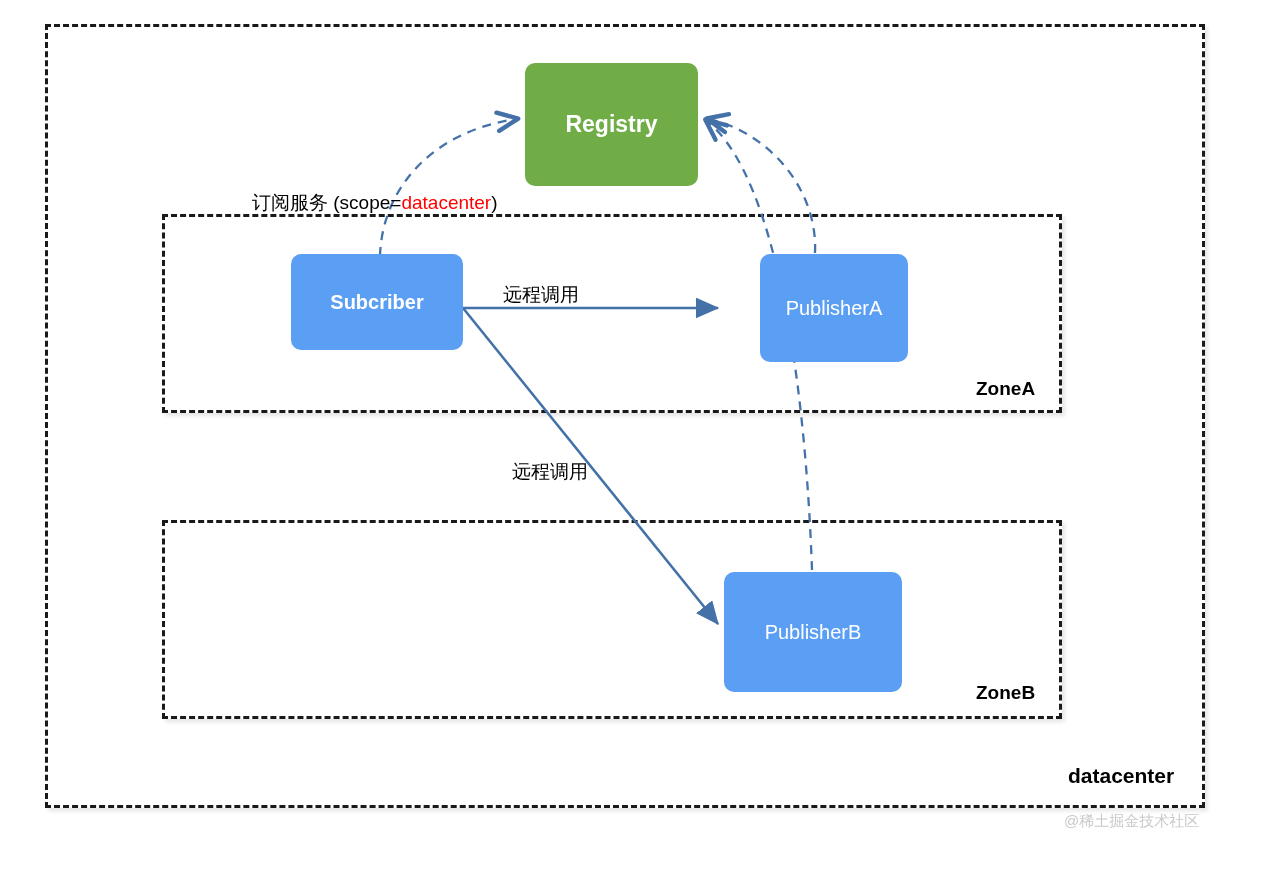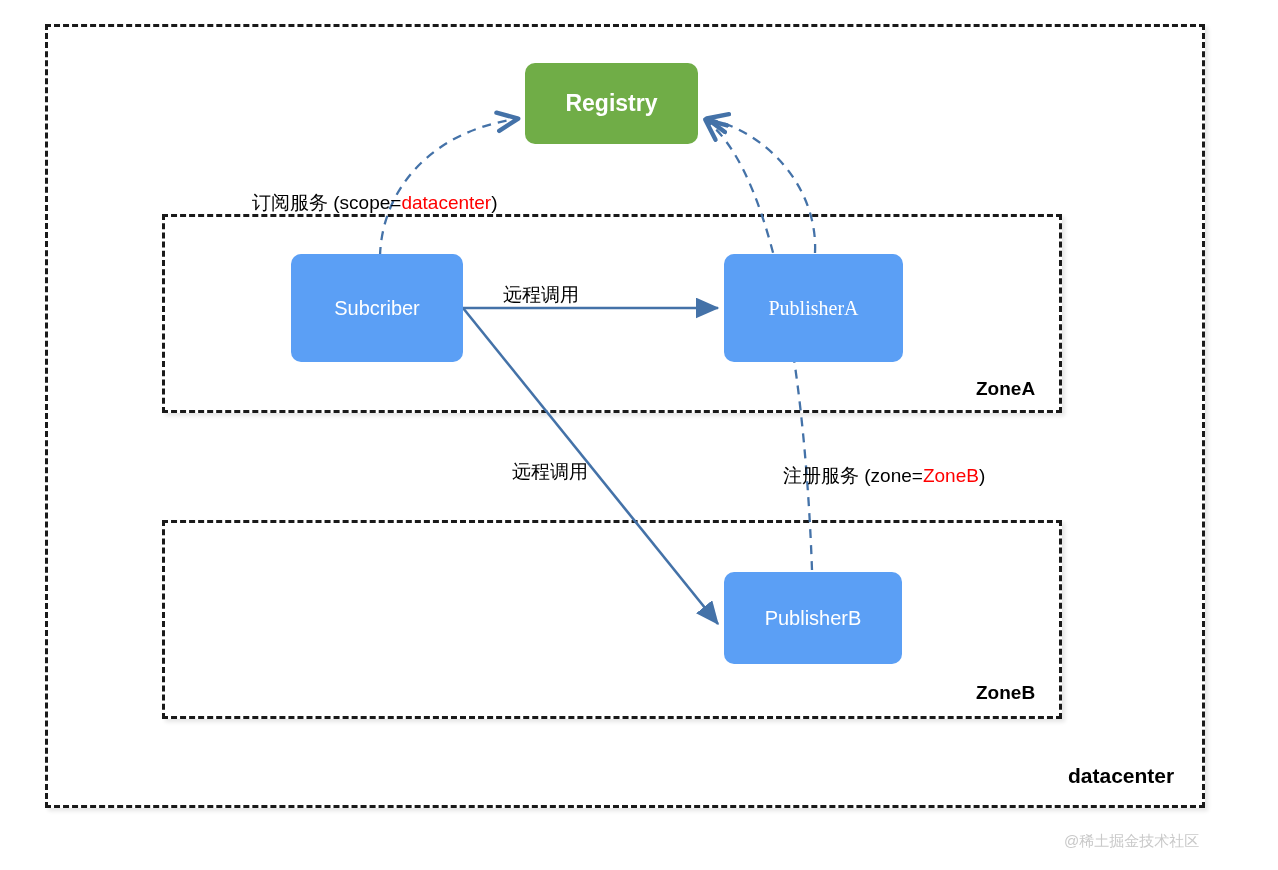--- a/index.html
+++ b/index.html
@@ -56,41 +56,41 @@
     border-radius: 10px;
     display: flex;
     align-items: center;
     justify-content: center;
     color: #ffffff;
     box-sizing: border-box;
     user-select: none;
   }
   #registry-node {
     left: 525px; top: 63px;
-    width: 173px; height: 81px;
+    width: 173px; height: 123px;
     background: #70ad47;
     font-size: 23px;
     font-weight: bold;
   }
   #subcriber-node {
     left: 291px; top: 254px;
-    width: 172px; height: 108px;
+    width: 172px; height: 96px;
+    background: #5b9ff5;
+    font-size: 20px;
+    font-weight: bold;
+  }
+  #publishera-node {
+    left: 760px; top: 254px;
+    width: 148px; height: 108px;
     background: #5b9ff5;
     font-size: 20px;
   }
-  #publishera-node {
-    left: 724px; top: 254px;
-    width: 179px; height: 108px;
-    background: #5b9ff5;
-    font-size: 20px;
-    font-family: Liberation Serif, serif;
-  }
   #publisherb-node {
     left: 724px; top: 572px;
-    width: 178px; height: 92px;
+    width: 178px; height: 120px;
     background: #5b9ff5;
     font-size: 20px;
   }
 
   
   .edge-label {
     position: absolute;
     white-space: nowrap;
     color: #000000;
     font-size: 19px;
@@ -106,21 +106,21 @@
   #edges {
     position: absolute;
     left: 0; top: 0;
     width: 1278px; height: 870px;
     pointer-events: none;
   }
 
   
   #watermark {
     position: absolute;
-    left: 1064px; top: 832px;
+    left: 1064px; top: 812px;
     font-size: 15px;
     color: #c9c9c9;
     white-space: nowrap;
   }
 </style>
 </head>
 <body>
 
 <div id="canvas">
 
@@ -167,23 +167,20 @@
 
   <div id="publisherb-node" class="node">
     <span>PublisherB</span>
   </div>
 
   <div id="label-subscribe" class="edge-label">
     <span>订阅服务 (scope=</span><span class="hl">datacenter</span><span>)</span>
   </div>
 
 
-  <div id="label-register-b" class="edge-label">
-    <span>注册服务 (zone=</span><span class="hl">ZoneB</span><span>)</span>
-  </div>
 
   <div id="label-rpc-a" class="edge-label">远程调用</div>
 
   <div id="label-rpc-b" class="edge-label">远程调用</div>
 
   <div id="watermark">@稀土掘金技术社区</div>
 
 </div>
 
 </body></html>

